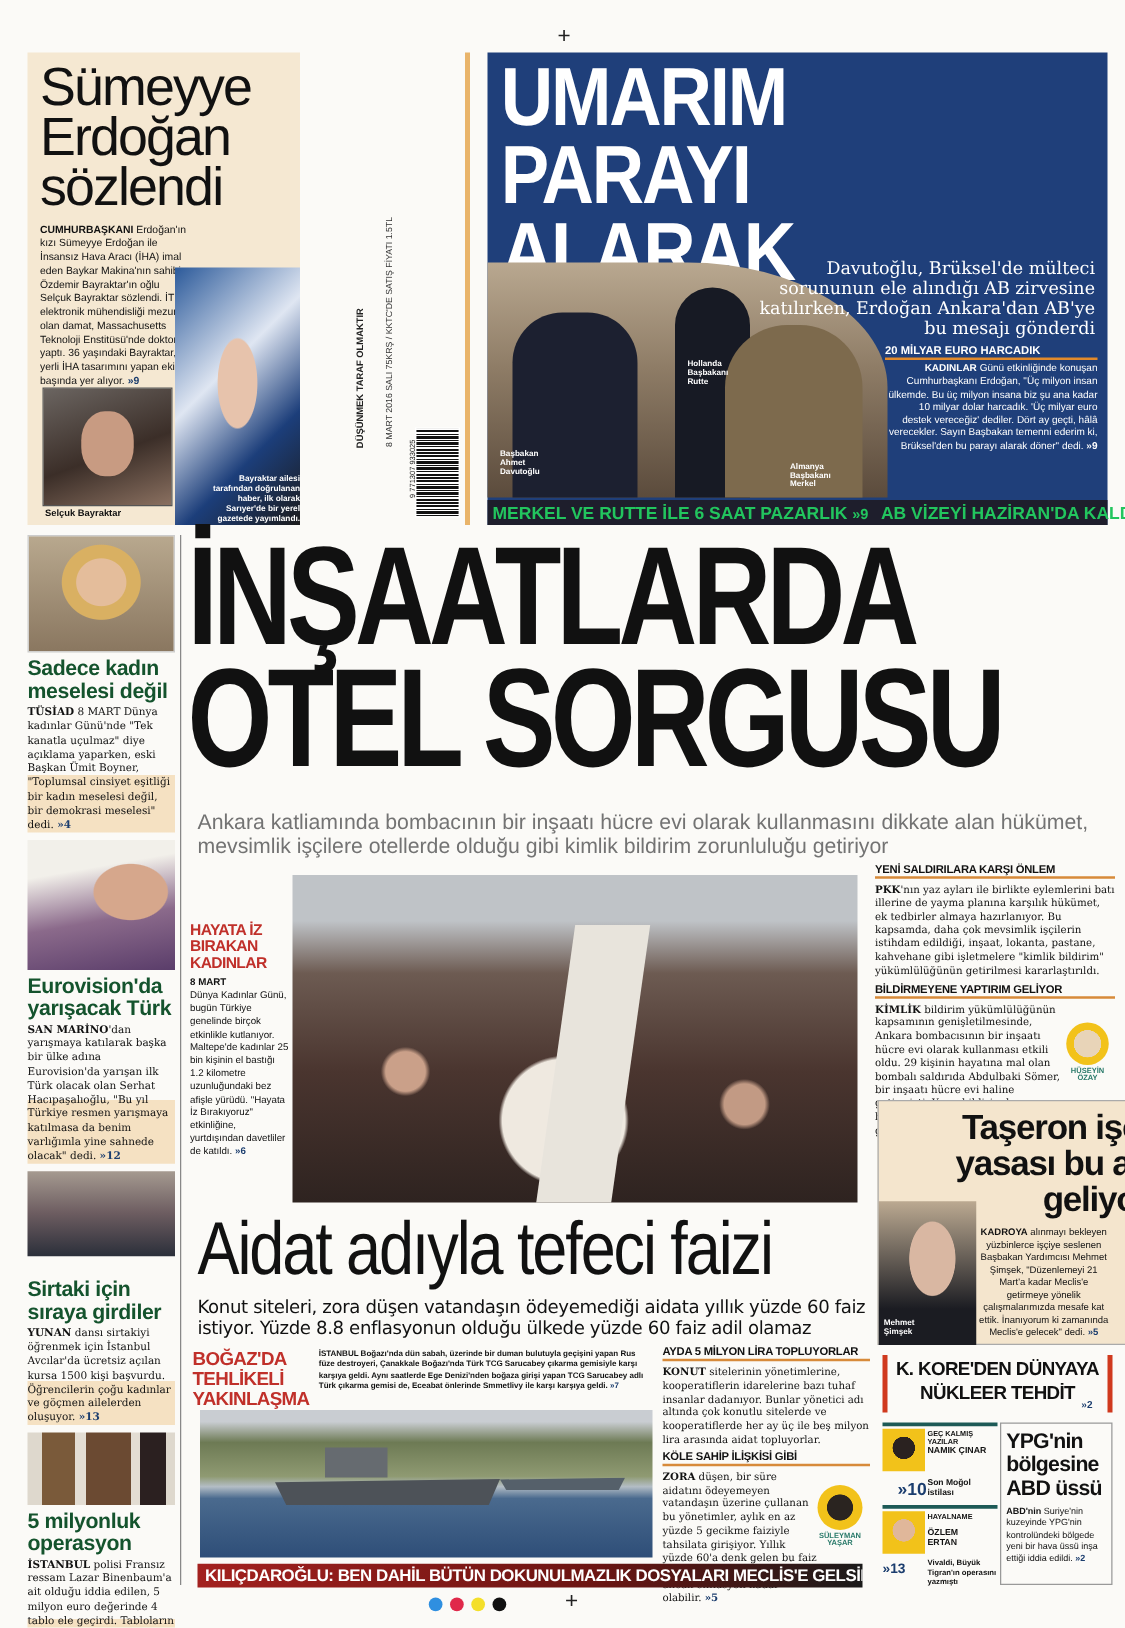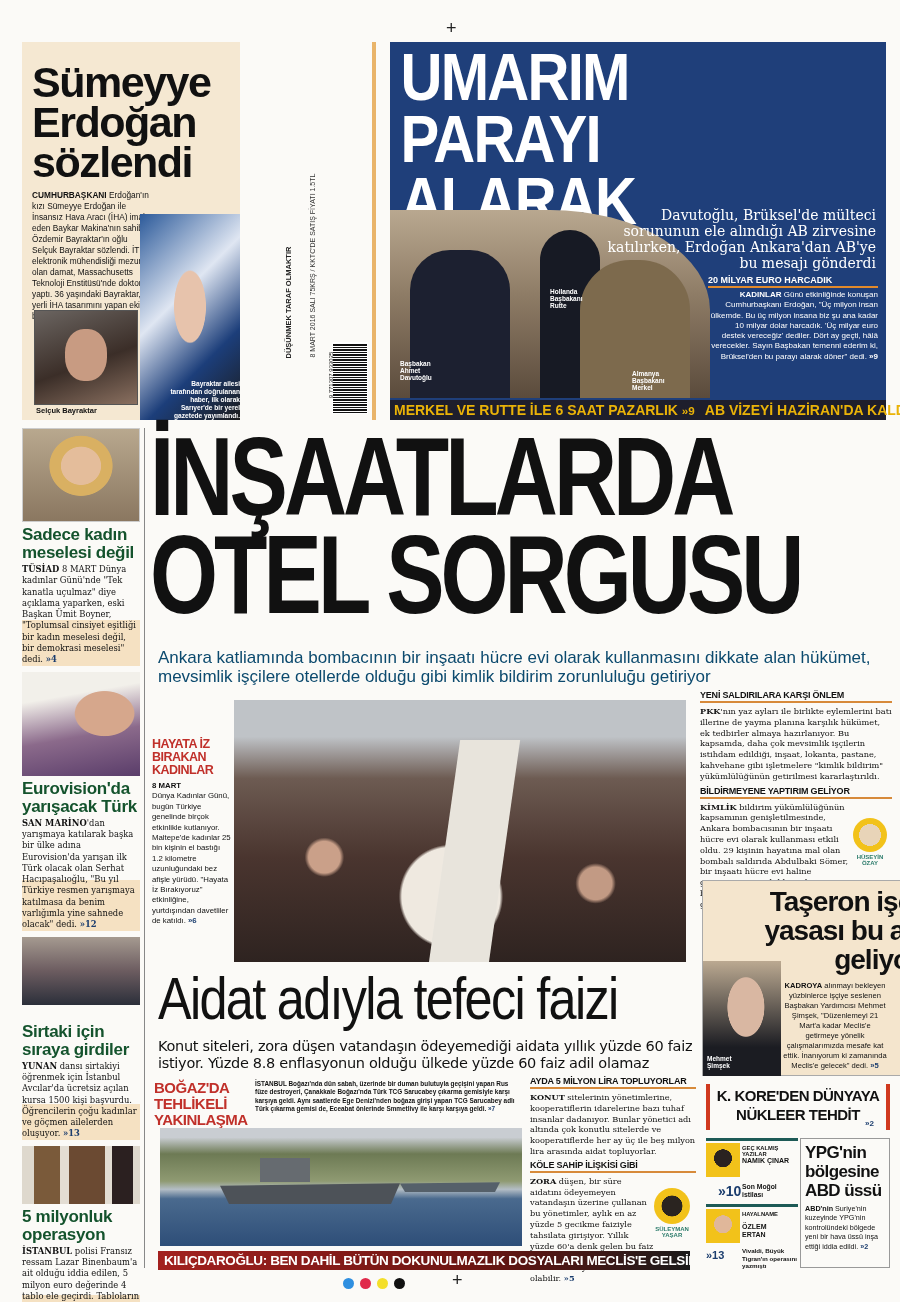--- a/index.html
+++ b/index.html
@@ -3,36 +3,36 @@
 <meta charset="utf-8">
 <style>
 *{box-sizing:border-box;margin:0;padding:0}
 body{width:900px;height:1302px;background:#fbfaf7;font-family:"Liberation Sans",sans-serif;position:relative;overflow:hidden;color:#111}
 .abs{position:absolute}
 .serif{font-family:"DejaVu Serif","Liberation Serif",serif}
 .photo{overflow:hidden}
 .marker{position:absolute;font-size:18px;color:#222}
 
 #tl{left:22px;top:42px;width:218px;height:378px;background:#f5e8d2}
-#tl h1{font-size:43px;line-height:40px;font-weight:700;letter-spacing:-1.5px;padding:20px 0 0 10px;color:#111}
+#tl h1{font-size:43px;line-height:40px;font-weight:400;letter-spacing:-1.5px;padding:8px 0 0 10px;color:#111}
 #tl .body{font-size:8.3px;line-height:11px;padding:8px 0 0 10px;width:130px}
 #tl .body b{font-weight:bold}
 
 #logo{left:240px;top:42px;width:138px;height:378px;background:#fbfaf7}
 
 #blue{left:390px;top:42px;width:496px;height:378px;background:#1f3f7a}
 #blue h1{color:#fff;font-size:66px;line-height:62px;font-weight:900;letter-spacing:-2px;padding:4px 0 0 12px;transform:scaleX(0.88);transform-origin:left}
-.bottombar{background:#1e1e2c;color:#eab308;font-weight:bold;font-size:14px}
+.bottombar{background:#1e1e2c;color:#22c55e;font-weight:bold;font-size:14px}
 
 .lhead{color:#14532d;font-weight:900;font-size:17px;line-height:18px;letter-spacing:-0.3px}
 .lbody{font-size:8.4px;line-height:11.3px}
 .hl{background:linear-gradient(#fbfaf7 55%,#f5e1c2 55%)}
 
 #mainhead{left:150px;top:428px;width:742px;font-size:112px;line-height:98px;font-weight:900;letter-spacing:-5px;transform:scaleX(0.78);transform-origin:left;white-space:nowrap}
-.sub{font-size:17px;line-height:19px;color:#0c4a6e}
+.sub{font-size:17px;line-height:19px;color:#737373}
 .rhead{font-weight:bold;font-size:9px;letter-spacing:-0.2px;border-bottom:2px solid #d78a3a;padding-bottom:1px;margin-bottom:3px}
 .rbody{font-size:8.2px;line-height:10.8px}
 .red{color:#c0302a}
 .navy{color:#1b3d6e}
 </style>
 </head>
 <body>
 
 <div class="marker" style="left:446px;top:18px">+</div>
 <div class="marker" style="left:452px;top:1270px">+</div>

